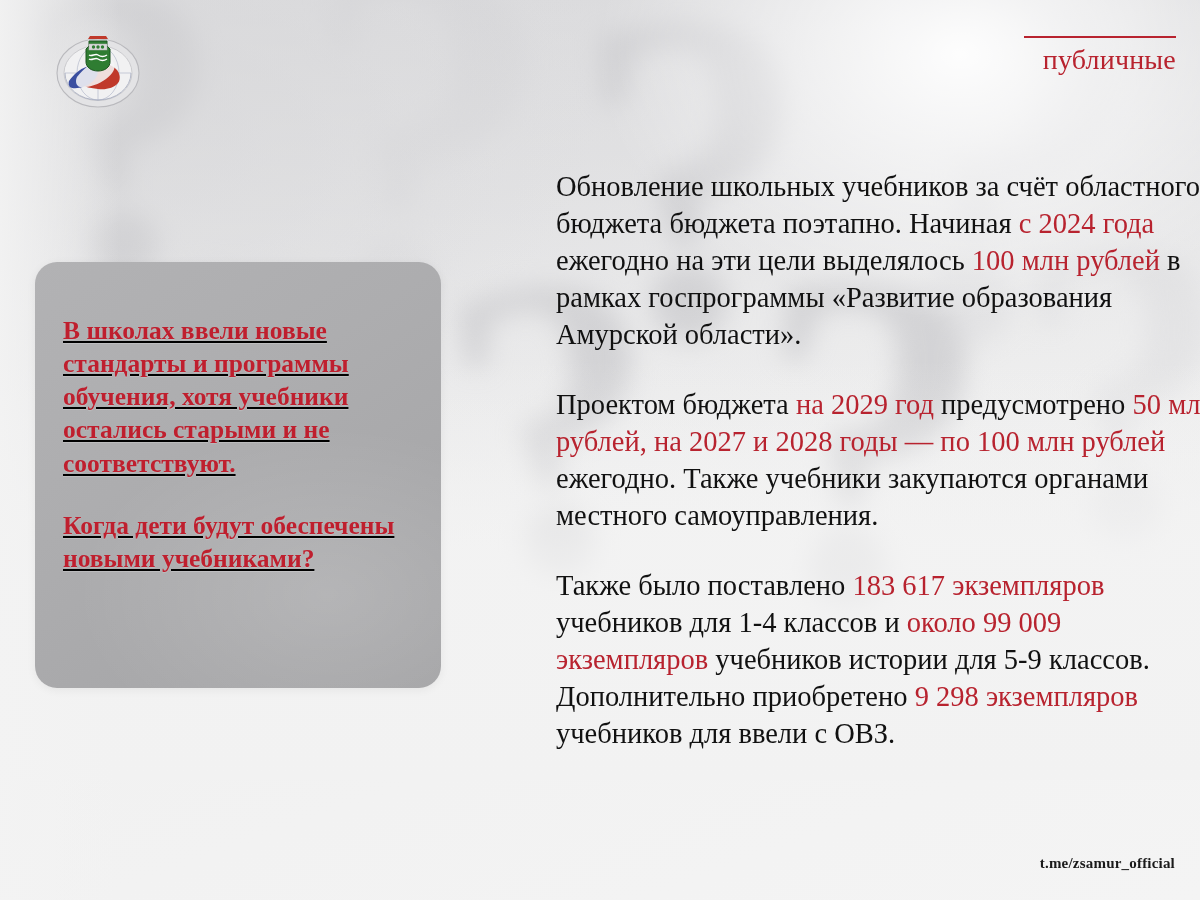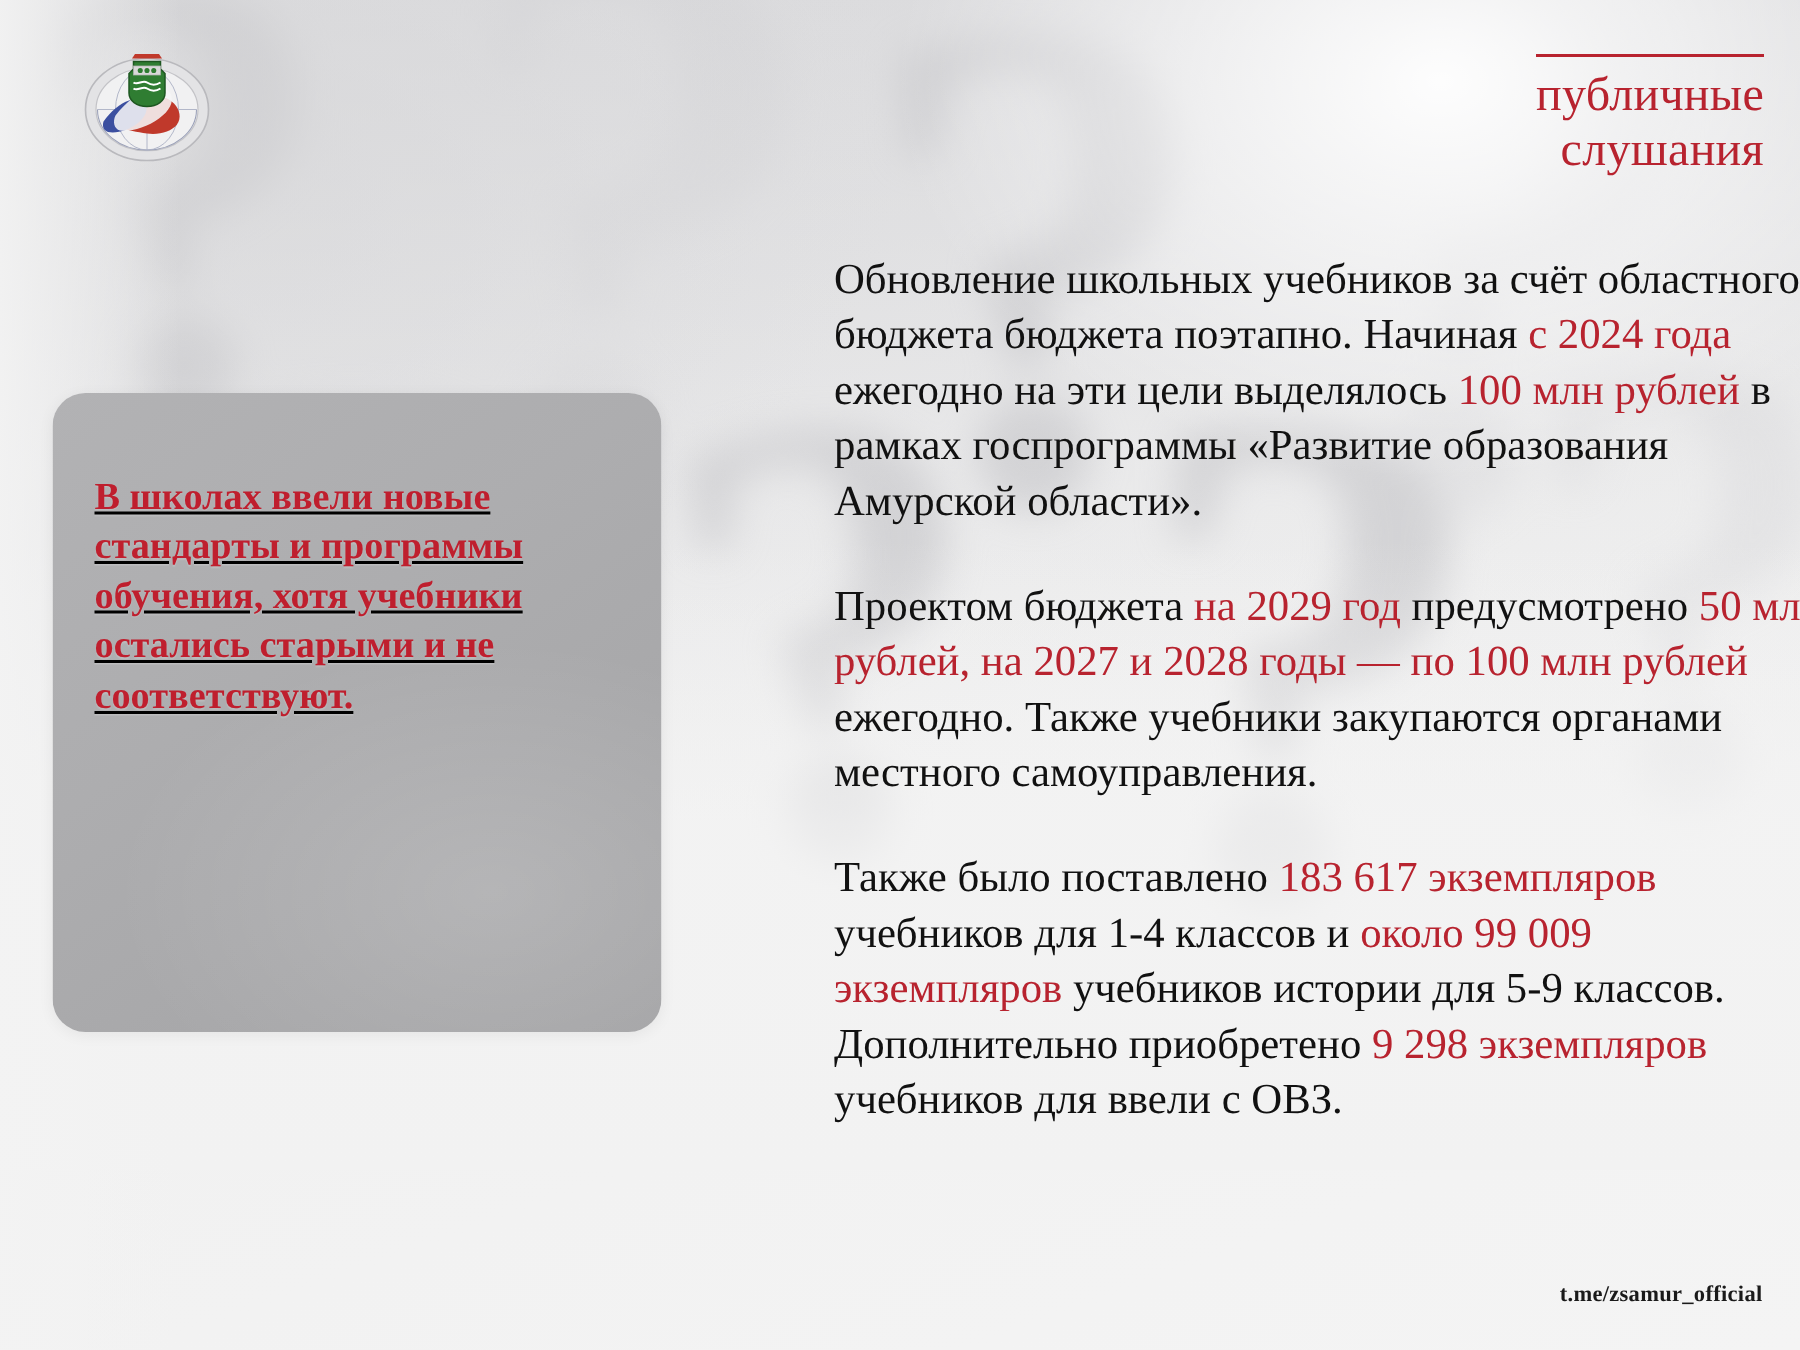--- a/index.html
+++ b/index.html
@@ -67,21 +67,21 @@
     position:absolute; right:24px; top:36px;
     text-align:right;
     width:330px;
   }
   #header .rule {
     width:152px; height:2px; background:#b8232f;
     margin-left:auto; margin-bottom:6px;
   }
   #header .htxt {
     color:#b8232f;
-    font-size:32px;
+    font-size:28px;
     line-height:1.16;
     letter-spacing:.2px;
   }
 
   
   #question-card {
     position:absolute;
     left:35px; top:262px;
     width:406px; height:426px;
     border-radius:22px;
@@ -163,25 +163,25 @@
         <path d="M34 22c3 2 6-2 9 0s6 2 9 0" fill="none" stroke="#ffffff" stroke-width="1.4"></path>
         <path d="M34 26c3 2 6-2 9 0s6 2 9 0" fill="none" stroke="#ffffff" stroke-width="1.4"></path>
         <path d="M33 6h20l-2-3H35z" fill="#c0392b"></path>
       </g>
     </svg>
   </div>
 
   <div id="header">
     <div class="rule"></div>
     <div class="htxt">публичные</div>
-    <div class="htxt">слушания</div>
   </div>
 
   <div id="question-card">
       <p>В школах ввели новые стандарты и программы обучения, хотя учебники остались старыми и не соответствуют.</p>
+      <p>Когда дети будут обеспечены новыми учебниками?</p>
     </div>
 
   <div id="body-text">
       <p><span>Обновление школьных учебников за счёт областного бюджета бюджета поэтапно. Начиная </span><span class="hl">с 2024 года</span><span> ежегодно на эти цели выделялось </span><span class="hl">100 млн рублей</span><span> в рамках госпрограммы «Развитие образования Амурской области».</span></p>
       <p><span>Проектом бюджета </span><span class="hl">на 2029 год</span><span> предусмотрено </span><span class="hl">50 млн рублей, на 2027 и 2028 годы — по 100 млн рублей</span><span> ежегодно. Также учебники закупаются органами местного самоуправления.</span></p>
       <p><span>Также было поставлено </span><span class="hl">183 617 экземпляров</span><span> учебников для 1-4 классов и </span><span class="hl">около 99 009 экземпляров</span><span> учебников истории для 5-9 классов. Дополнительно приобретено </span><span class="hl">9 298 экземпляров</span><span> учебников для ввели с ОВЗ.</span></p>
     </div>
 
   <div id="footer">t.me/zsamur_official</div>
 

